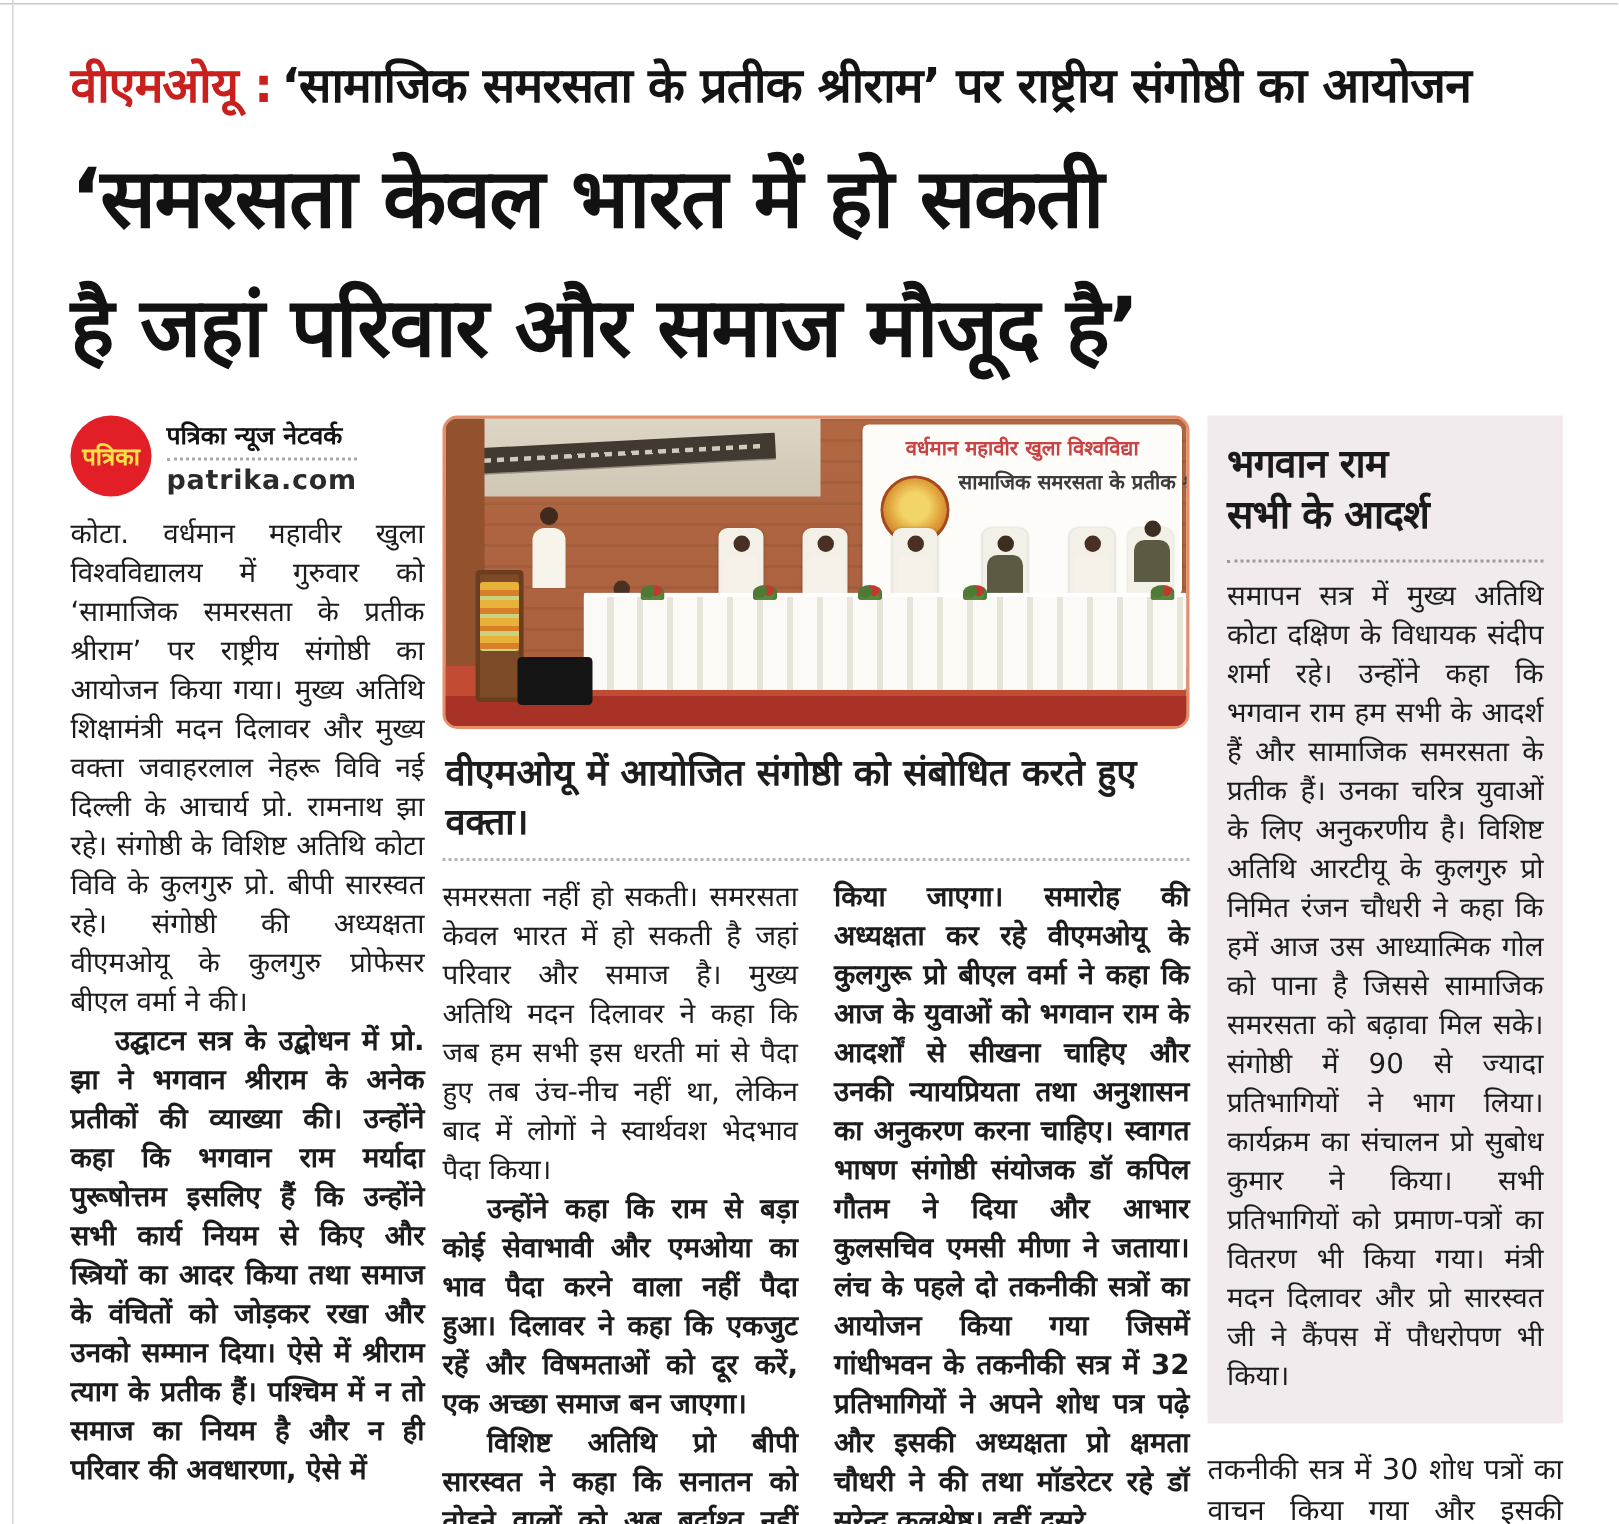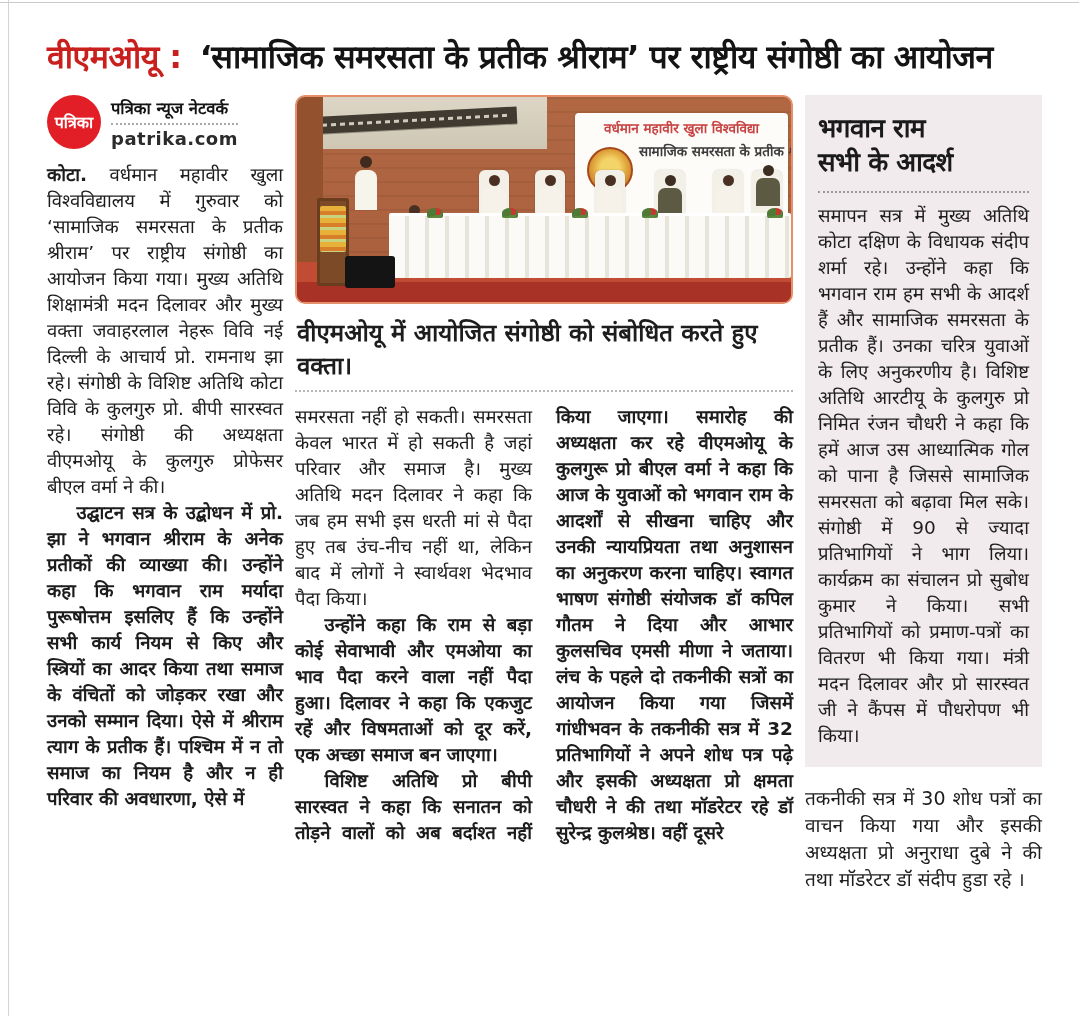--- a/index.html
+++ b/index.html
@@ -8,54 +8,54 @@
     font-family:"DejaVu Sans",sans-serif;color:#141414;
     -webkit-font-smoothing:antialiased;
   }
   .scan-top{position:absolute;top:2px;left:0;right:0;height:1px;background:#c9c9c9;}
   .scan-left{position:absolute;left:8px;top:0;bottom:0;width:1px;background:#d4d4d4;}
 
   .page{position:absolute;left:47px;top:36px;width:995px;}
 
   
   .kicker{font-size:32px;font-weight:bold;line-height:1.35;white-space:nowrap;letter-spacing:-.5px;}
-  .kicker .red{color:#c9201d;margin-right:18px;}
+  .kicker .red{color:#c9201d;margin-right:6px;}
 
   
   .headline{margin:10px 0 0 0;font-size:55px;font-weight:bold;line-height:86px;color:#121212;letter-spacing:-1px;}
 
   
   .content{display:flex;margin-top:16px;gap:12px;}
   .col-left{width:236px;flex:0 0 236px;}
   .col-mid{width:498px;flex:0 0 498px;}
   .col-right{width:237px;flex:0 0 237px;}
 
   p{margin:0;}
   .body-text{font-size:18.5px;line-height:26px;text-align:justify;color:#1c1c1c;}
   .indent{text-indent:1.6em;font-weight:bold;}
 
   
   .byline{display:flex;align-items:center;gap:10px;margin-bottom:13px;}
-  .logo-circle{width:54px;height:54px;border-radius:50%;background:#e21f26;color:#ffffff;
+  .logo-circle{width:54px;height:54px;border-radius:50%;background:#e21f26;color:#fde047;
     display:flex;align-items:center;justify-content:center;font-weight:bold;font-size:16px;flex:0 0 54px;}
   .byline-network{font-size:16.5px;font-weight:bold;padding-bottom:4px;border-bottom:2px dotted #a9a9a9;}
   .byline-site{font-size:18px;font-weight:bold;color:#2b2b2b;padding-top:3px;letter-spacing:.5px;}
-  .lead{font-weight:bold;}
+  .lead{font-weight:normal;}
 
   
   .photo{position:relative;width:494px;height:205px;border:2px solid #e5906a;border-radius:10px;overflow:hidden;
     background:
       repeating-linear-gradient(180deg,rgba(0,0,0,0.06) 0 2px,rgba(0,0,0,0) 2px 14px),
       linear-gradient(180deg,#b06742 0%,#ad6340 55%,#a85d3b 100%);}
   .ph-ceiling{position:absolute;left:0;top:0;width:250px;height:52px;background:linear-gradient(180deg,#ddd6c6,#cfc7b4);}
   .ph-sign{position:absolute;left:8px;top:15px;width:212px;height:17px;background:#403a30;transform:rotate(-3deg);
     box-shadow:0 1px 0 rgba(0,0,0,.3);}
   .ph-sign i{display:block;height:3px;margin:7px 8px 0;background:repeating-linear-gradient(90deg,#cfcabb 0 5px,transparent 5px 9px);}
   .ph-pillar{position:absolute;left:0;top:0;width:26px;height:100%;background:#94512e;}
-  .ph-banner{position:absolute;left:238px;top:16px;right:3px;height:114px;background:#fdfcf9;border-radius:4px;
+  .ph-banner{position:absolute;left:238px;top:4px;right:3px;height:114px;background:#fdfcf9;border-radius:4px;
     box-shadow:0 1px 2px rgba(0,0,0,.25);padding:6px 6px 0 6px;box-sizing:border-box;margin-left:40px;}
   .ph-banner-l1{font-size:13.5px;font-weight:bold;color:#c84343;text-align:center;white-space:nowrap;}
   .ph-emblem{position:absolute;left:12px;top:34px;width:42px;height:42px;border-radius:50%;
     background:radial-gradient(circle at 50% 45%,#f3d468 0 30%,#e0a43c 55%,#b5541e 100%);
     border:2px solid #a64a1c;}
   .ph-banner-l2{margin:8px 0 0 62px;font-size:21px;font-weight:bold;color:#e33b3b;text-align:center;white-space:nowrap;}
   .ph-banner-l3{margin:5px 0 0 58px;font-size:13.5px;font-weight:bold;color:#3c3c3c;text-align:center;white-space:nowrap;}
   .ph-floor{position:absolute;left:0;bottom:0;width:100%;height:40px;background:#c14b33;}
   .ph-carpet{position:absolute;left:0;bottom:0;width:100%;height:20px;background:#a93226;}
   .ph-table{position:absolute;left:92px;right:0;bottom:24px;height:62px;border-radius:2px;
@@ -95,20 +95,24 @@
 
 <div class="scan-top"></div>
 <div class="scan-left"></div>
 
 <div class="page">
 
   <div class="kicker">
     <span class="red">वीएमओयू :</span><span>‘सामाजिक समरसता के प्रतीक श्रीराम’ पर राष्ट्रीय संगोष्ठी का आयोजन</span>
   </div>
 
+  <h1 class="headline">
+    <span>‘समरसता केवल भारत में हो सकती</span><br>
+    <span>है जहां परिवार और समाज मौजूद है’</span>
+  </h1>
 
   <div class="content">
 
     <div class="col-left">
       <div class="byline">
         <div class="logo-circle">
           <span>पत्रिका</span>
         </div>
         <div>
           <div class="byline-network">पत्रिका न्यूज नेटवर्क</div>

